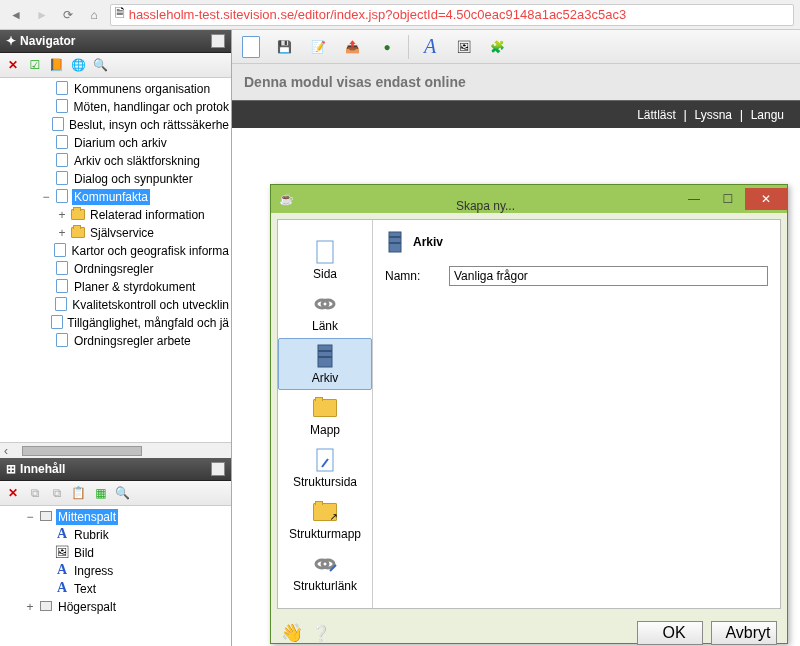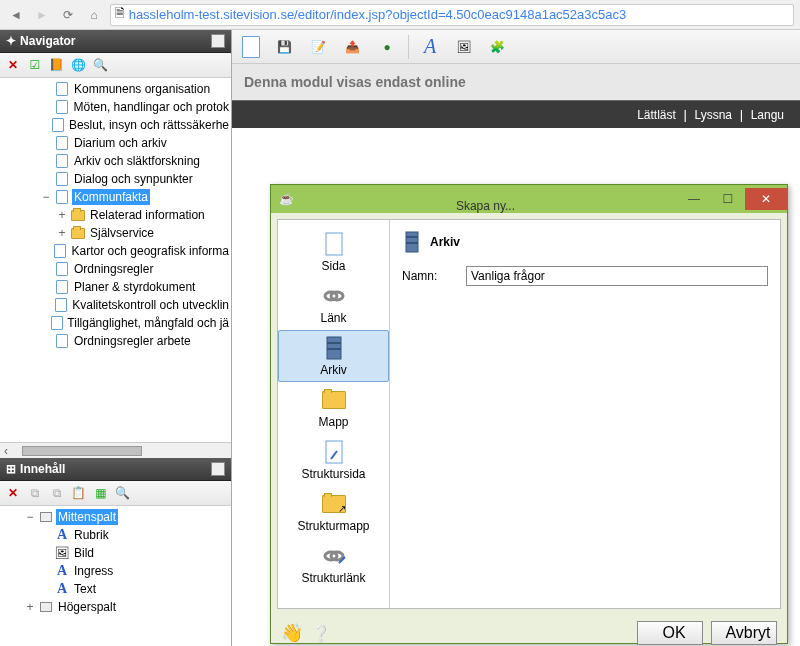--- a/index.html
+++ b/index.html
@@ -1,34 +1,34 @@
 <!DOCTYPE html>
 <html><head>
 <meta charset="utf-8">
 <style>
 * { box-sizing: border-box; margin: 0; padding: 0; font-family: Arial, sans-serif; font-size: 12px; }
 body { background: #f5f5f5; width: 800px; height: 646px; overflow: hidden; position: relative; }
 
 .browser-bar { height: 30px; background: #f0f0f0; border-bottom: 1px solid #ccc; display: flex; align-items: center; padding: 0 6px; gap: 6px; }
 .nav-btn { width: 20px; height: 20px; display: flex; align-items: center; justify-content: center; color: #777; cursor: pointer; }
 .url-bar { flex: 1; height: 22px; background: #fff; border: 1px solid #ccc; border-radius: 2px; display: flex; align-items: center; padding: 0 4px; gap: 4px; }
-.url-bar input { flex: 1; border: none; outline: none; font-size: 13px; color: #3b82f6; }
+.url-bar input { flex: 1; border: none; outline: none; font-size: 13px; color: #ef4444; }
 
 .main { display: flex; height: calc(100% - 30px); }
 .left-panel { width: 232px; background: #fff; border-right: 1px solid #aaa; display: flex; flex-direction: column; }
 .right-panel { flex: 1; background: #fff; position: relative; }
 
 .panel-header { background: linear-gradient(#5a5a5a,#3a3a3a); color: #fff; font-weight: bold; padding: 4px 6px; display: flex; align-items: center; gap: 4px; border-bottom: 1px solid #222; }
 .panel-header .collapse { margin-left: auto; width: 14px; height: 14px; background: #eee; border: 1px solid #888; }
 
 .toolbar { background: linear-gradient(#f8f8f8,#e8e8e8); padding: 3px 4px; display: flex; gap: 4px; border-bottom: 1px solid #ccc; align-items: center; }
 .toolbar span { width: 18px; height: 18px; display: flex; align-items: center; justify-content: center; }
 
 .tree { flex: 1; overflow: auto; padding: 2px 0; background: #fff; }
-.tree-item { display: flex; align-items: center; padding: 1px 0 1px 4px; white-space: nowrap; gap: 2px; line-height: 16px; }
+.tree-item { display: flex; align-items: flex-start; padding: 1px 0 1px 4px; white-space: nowrap; gap: 2px; line-height: 16px; }
 .tree-item .twisty { width: 12px; text-align: center; color: #666; }
 .tree-item .icon { width: 16px; height: 14px; display: inline-flex; align-items: center; justify-content: center; }
 .tree-item .label { padding: 0 2px; }
 .tree-item.selected .label { background: #3399ff; color: #fff; }
 .indent-1 { padding-left: 24px; }
 .indent-2 { padding-left: 40px; }
 .indent-3 { padding-left: 56px; }
 
 .scroll-hint { height: 16px; background: #f0f0f0; border-top: 1px solid #ccc; display: flex; align-items: center; }
 .scroll-hint .thumb { height: 10px; background: #c0c0c0; border: 1px solid #999; margin: 0 10px; width: 120px; }
@@ -42,21 +42,21 @@
 .dark-strip span { padding: 0 4px; }
 
 .dialog { position: absolute; left: 270px; top: 184px; width: 518px; height: 460px; border: 1px solid #5a8a2a; background: #eaf0dc; box-shadow: 2px 2px 6px rgba(0,0,0,0.3); }
 .dialog-title { background: #9cc95a; height: 28px; display: flex; align-items: center; padding: 0 0 0 8px; color: #333; font-size: 13px; }
 .dialog-title .t { flex: 1; text-align: center; margin-top: 13px; }
 .win-btns { display: flex; }
 .win-btn { width: 34px; height: 22px; display: flex; align-items: center; justify-content: center; font-size: 12px; color: #444; }
 .win-btn.close { background: #c94f3d; color: #fff; width: 42px; height: 22px; }
 
 .dialog-body { display: flex; height: calc(100% - 28px - 40px); background: #fff; margin: 6px; border: 1px solid #bbb; }
-.type-list { width: 112px; border-right: 1px solid #ccc; padding: 6px 0; overflow: auto; }
+.type-list { width: 95px; border-right: 1px solid #ccc; padding: 14px 0; overflow: auto; }
 .type-item { display: flex; flex-direction: column; align-items: center; padding: 4px 6px; gap: 2px; cursor: pointer; border: 1px solid transparent; }
 .type-item.selected { background: #cfe3f7; border: 1px solid #7aa7d7; border-radius: 2px; }
 .type-item .ti-icon { width: 32px; height: 26px; display: flex; align-items: center; justify-content: center; }
 .type-item .ti-label { font-size: 12px; }
 
 .form-area { flex: 1; padding: 10px 12px; }
 .form-header { display: flex; align-items: center; gap: 8px; font-weight: bold; font-size: 14px; margin-bottom: 12px; }
 .form-row { display: flex; align-items: center; gap: 24px; }
 .form-row label { width: 40px; }
 .form-row input { flex: 1; border: 1px solid #888; height: 20px; padding: 0 4px; }

